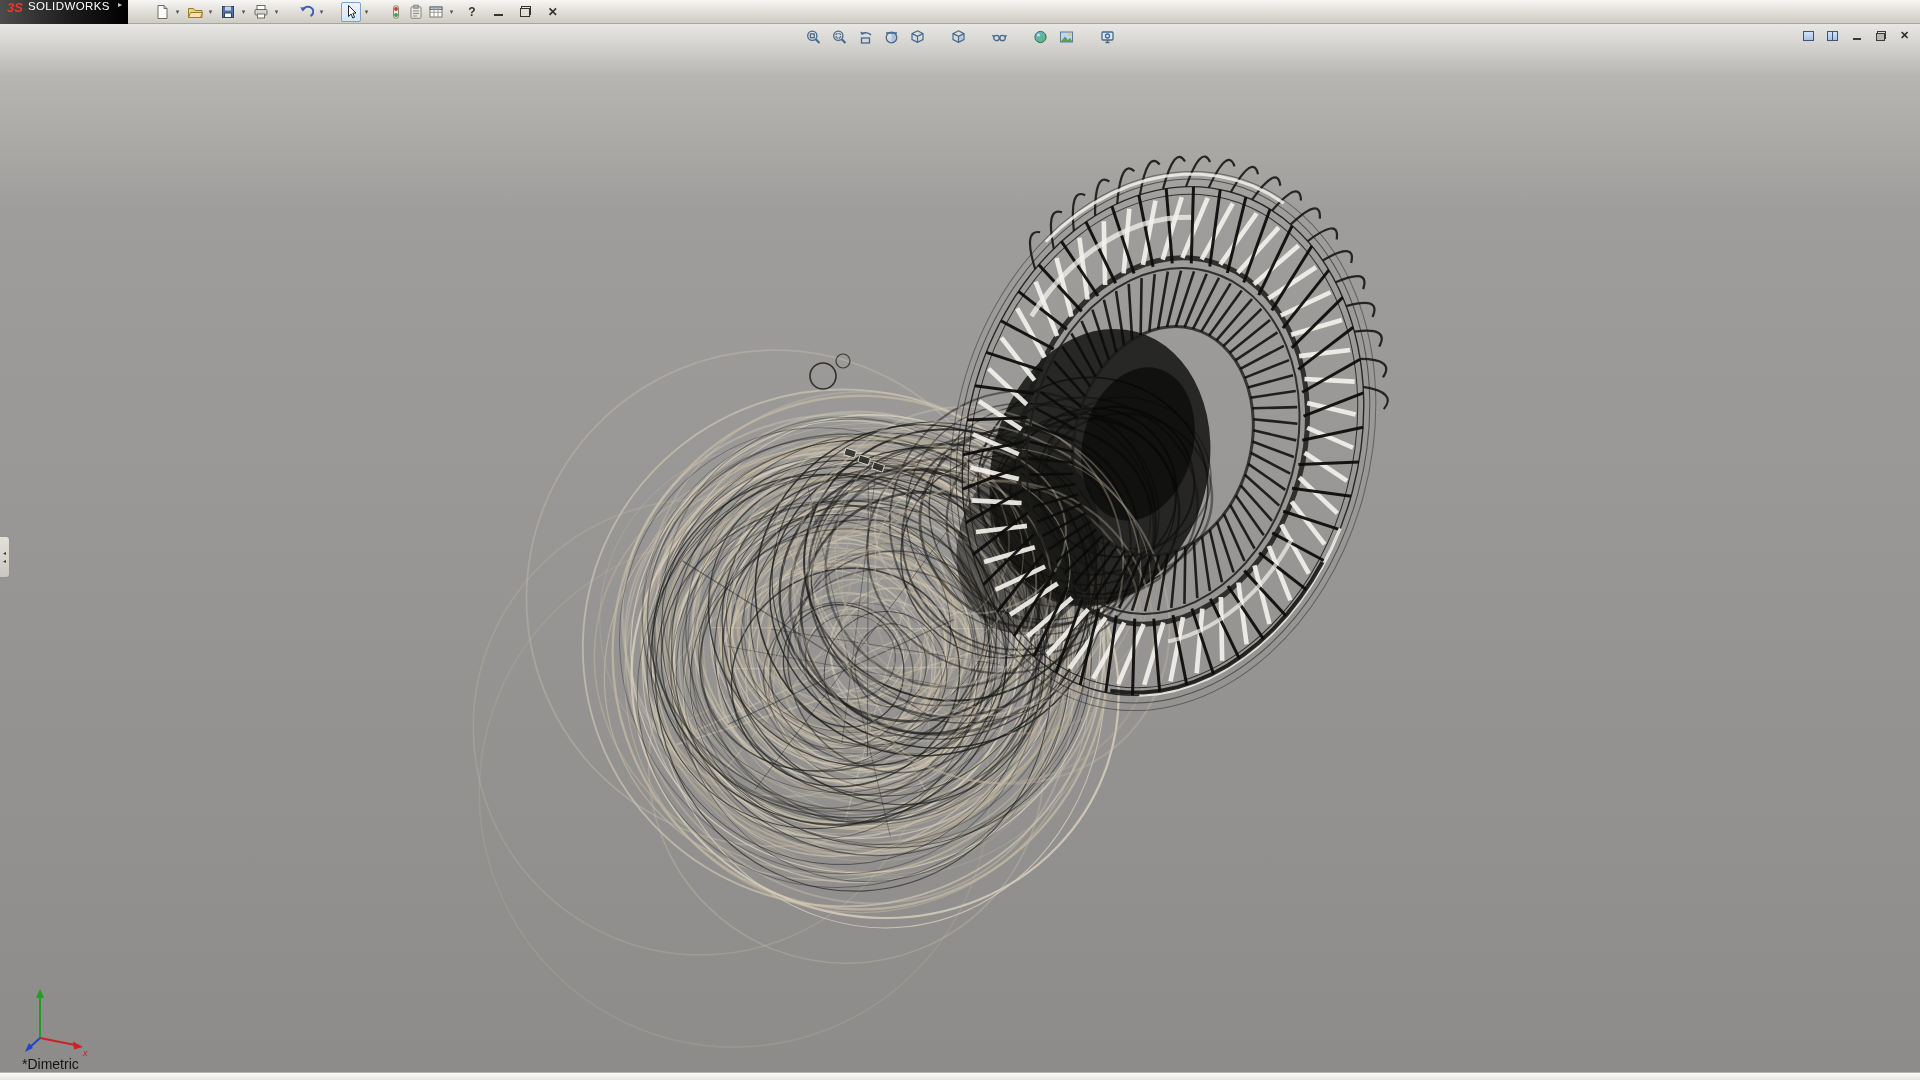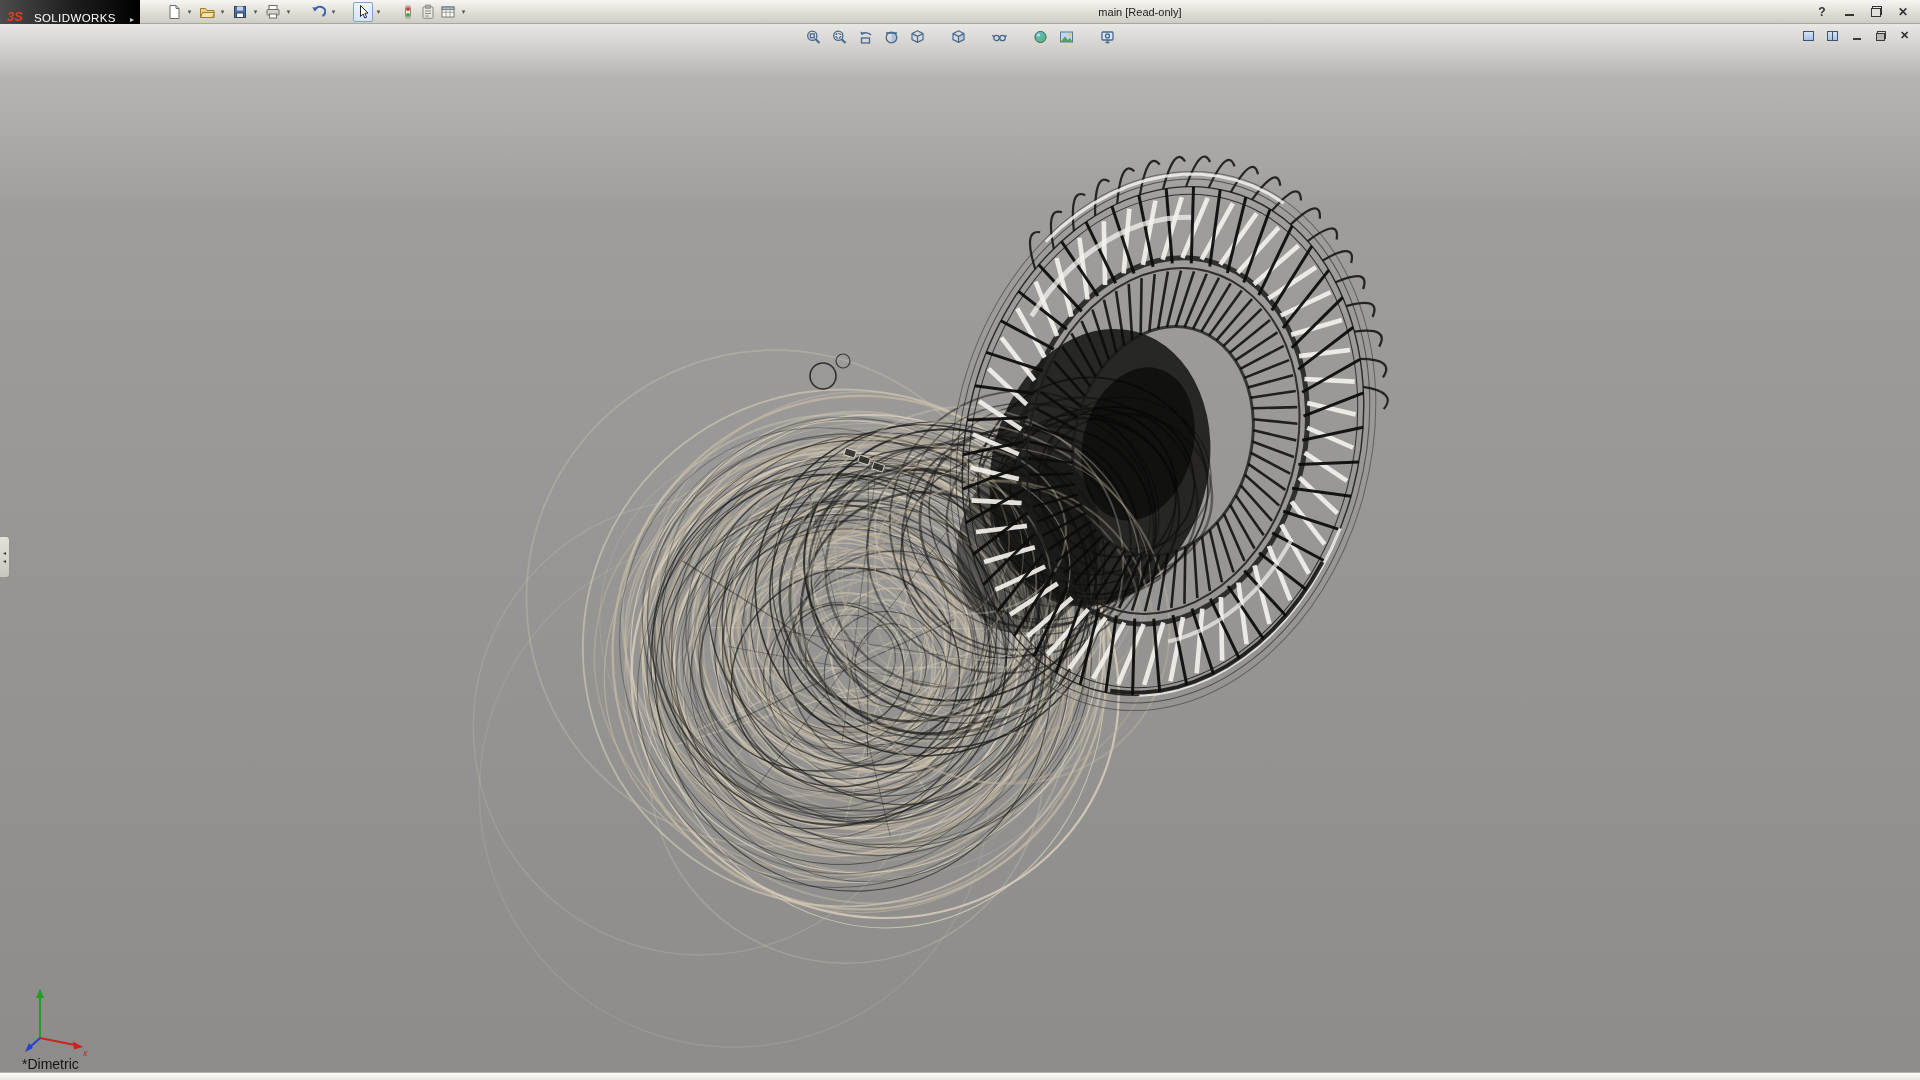--- a/index.html
+++ b/index.html
@@ -3,21 +3,21 @@
 <meta charset="utf-8">
 <style>
   * { box-sizing: border-box; margin: 0; padding: 0; }
   html,body { width:1920px; height:1080px; overflow:hidden; }
   body { position:relative; background:#8f8f8d; font-family:"Liberation Sans", sans-serif; user-select:none; }
 
   
   .titlebar{position:absolute;top:0;left:0;right:0;height:24px;z-index:40;
     background:linear-gradient(#f7f6f4,#e0ddd6 55%,#cfccc4);
     border-bottom:1px solid #a9a69e;display:flex;align-items:center;}
-  .logo{height:24px;display:flex;align-items:flex-end;gap:11px;padding:0 6px 0 7px;
+  .logo{height:24px;display:flex;align-items:flex-start;gap:5px;padding:0 6px 0 7px;
     background:linear-gradient(90deg,#4c4c4c,#1c1c1c 55%,#000);color:#fff;}
   .brand{color:#e8392b;font-style:italic;font-weight:bold;font-size:13px;}
   .logo-text{font-size:11.5px;letter-spacing:.4px;color:#fff;}
   .logo-text b{font-weight:normal;}
   .logo-fly{color:#ccc;font-size:8px;padding-left:3px;}
   .tbar{display:flex;align-items:center;margin-left:24px;}
   .tbtn{height:20px;min-width:20px;display:flex;align-items:center;justify-content:center;
     border:1px solid transparent;border-radius:2px;}
   .tbtn.active{border-color:#7fa1cc;background:linear-gradient(#eef4fb,#d6e4f6);}
   .drop{width:11px;height:20px;display:flex;align-items:center;justify-content:center;
@@ -156,21 +156,20 @@
     <div class="tbtn">
       <svg class="ic" width="16" height="16" viewBox="0 0 16 16">
         <rect x="2" y="3" width="12" height="10" fill="#ffffff" stroke="#77776f"></rect>
         <rect x="2" y="3" width="12" height="2.6" fill="#aac4e4" stroke="#77776f"></rect>
         <path d="M2 8.3h12M6 3v10M10 3v10" stroke="#9a9a94" fill="none"></path>
       </svg>
     </div>
     <div class="drop">▾</div>
   </div>
 
-  <div class="title-center">main [Read-only]</div>
 
   <div class="win-controls">
     <div class="wc wc-help">?</div>
     <div class="wc">
         <span class="ico-min"></span>
       </div>
     <div class="wc">
         <span class="ico-restore"></span>
       </div>
     <div class="wc">

